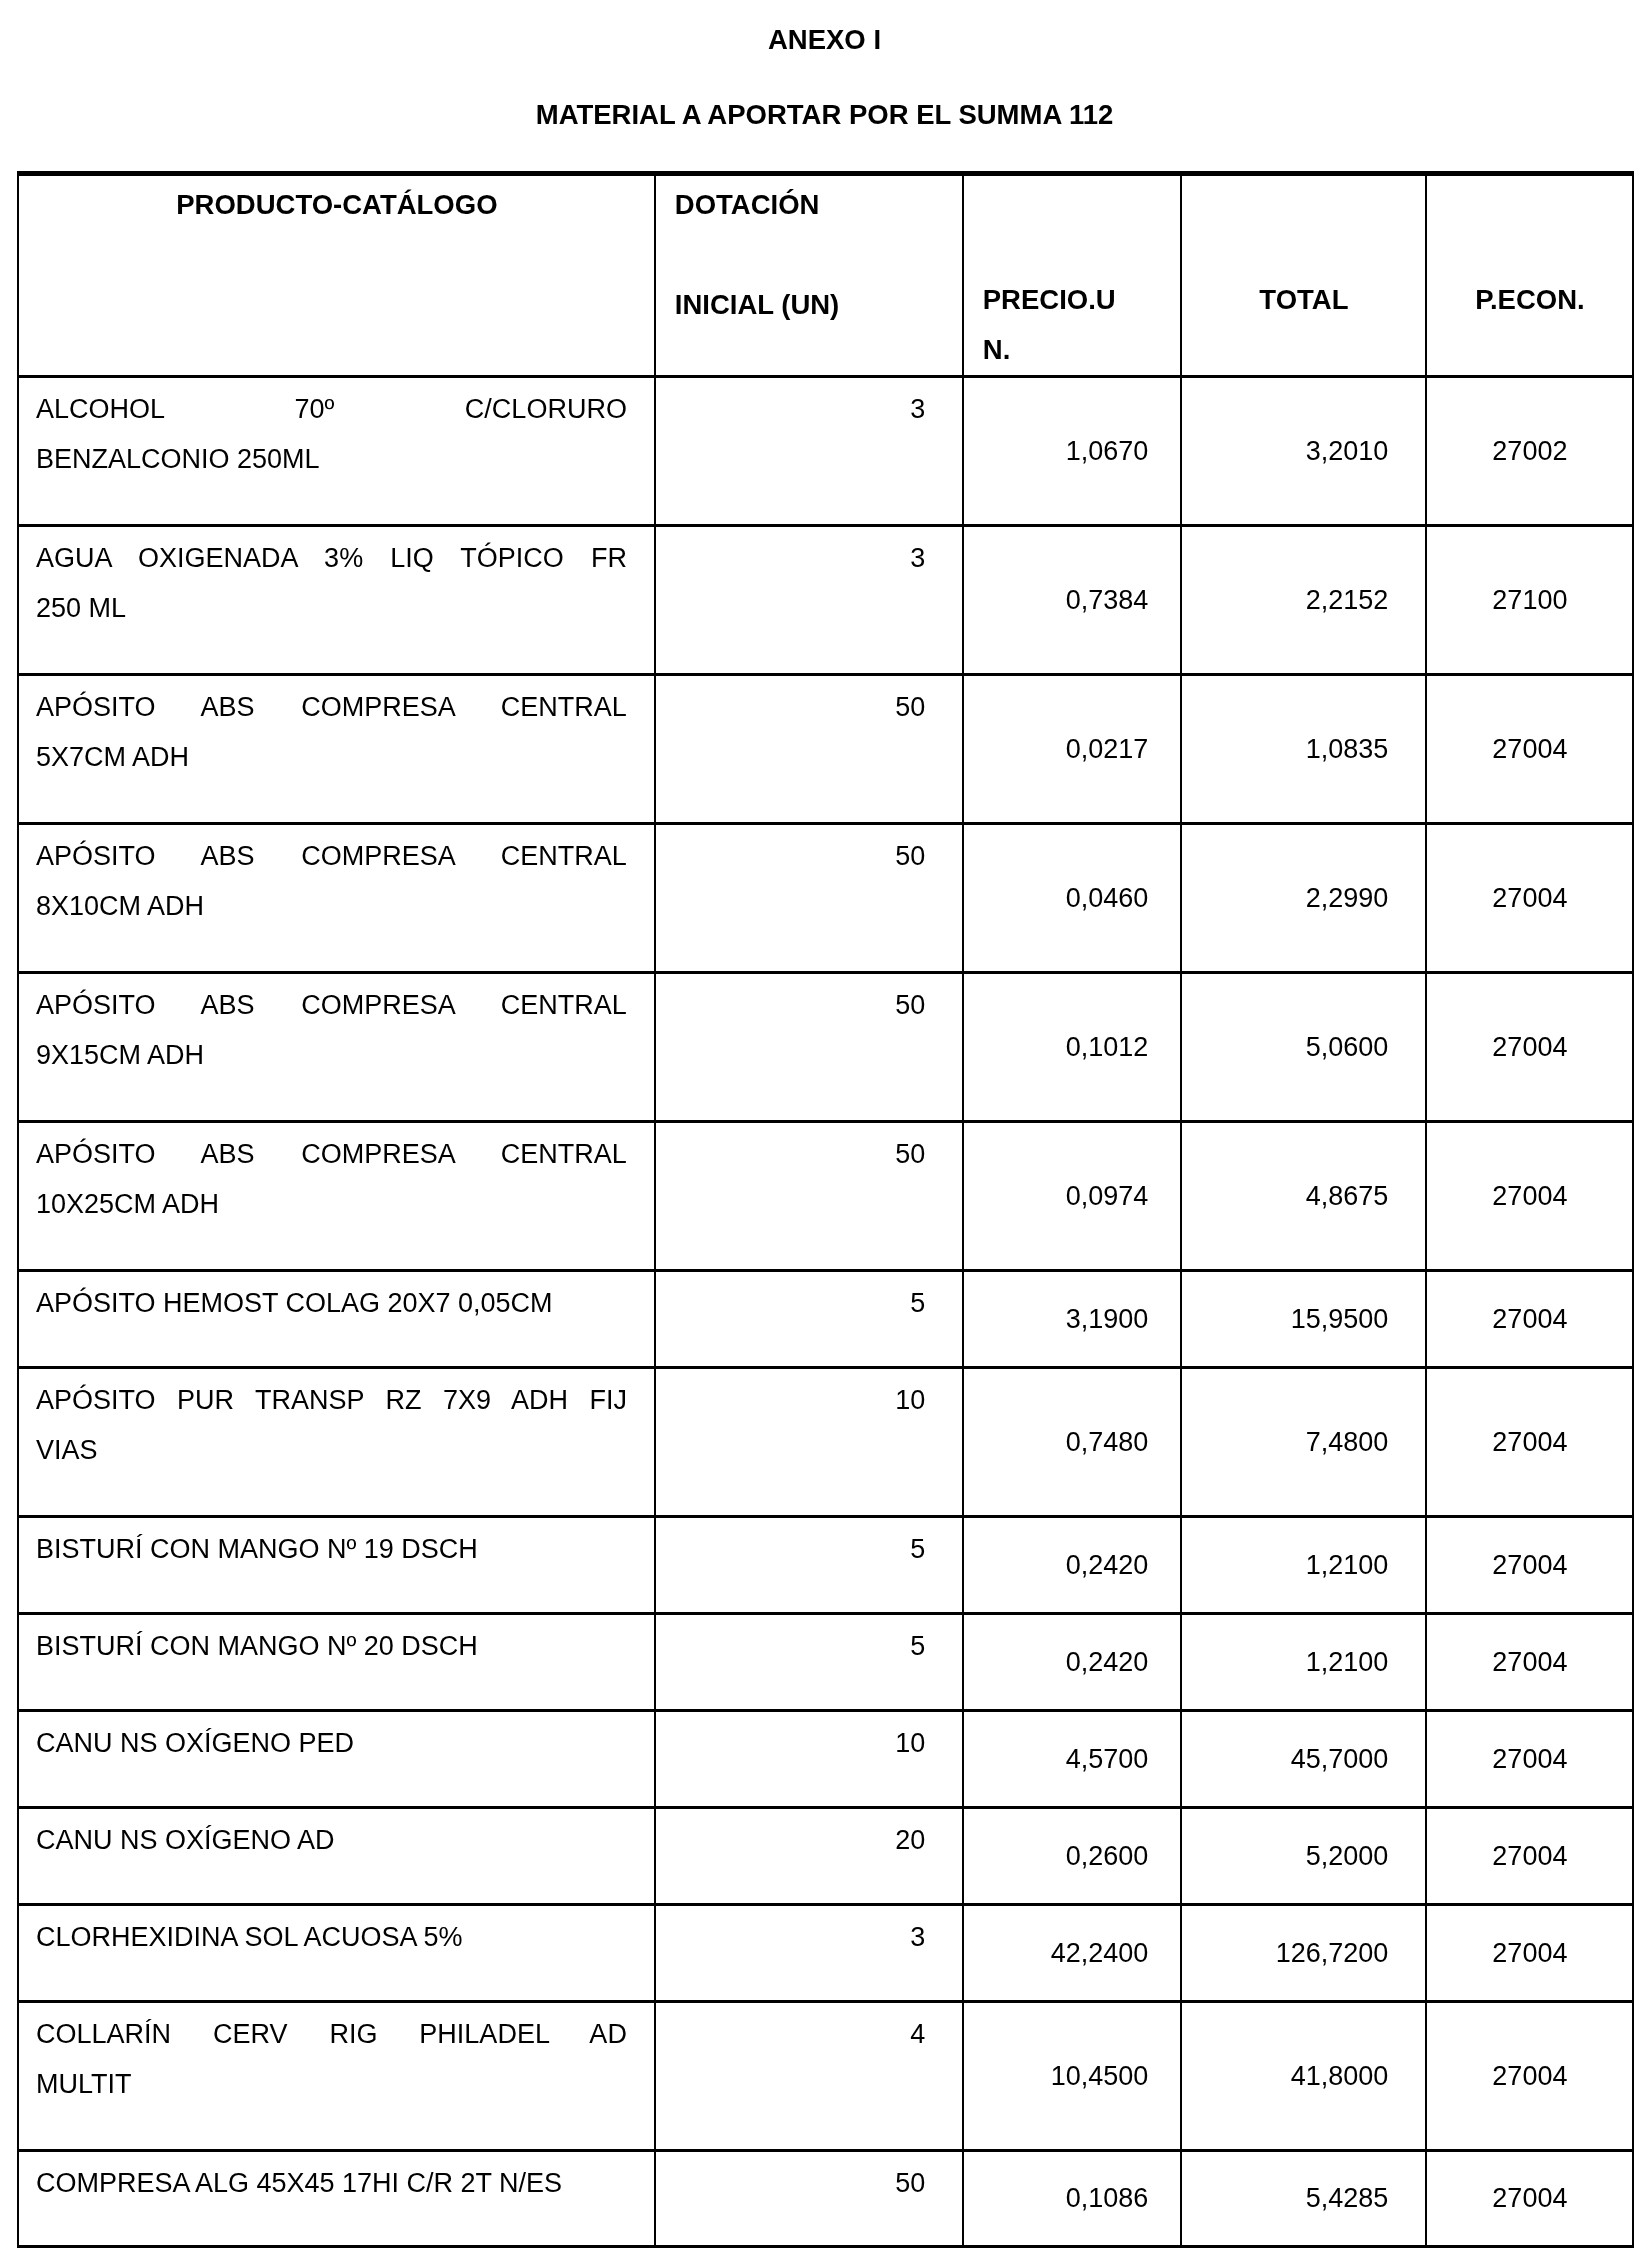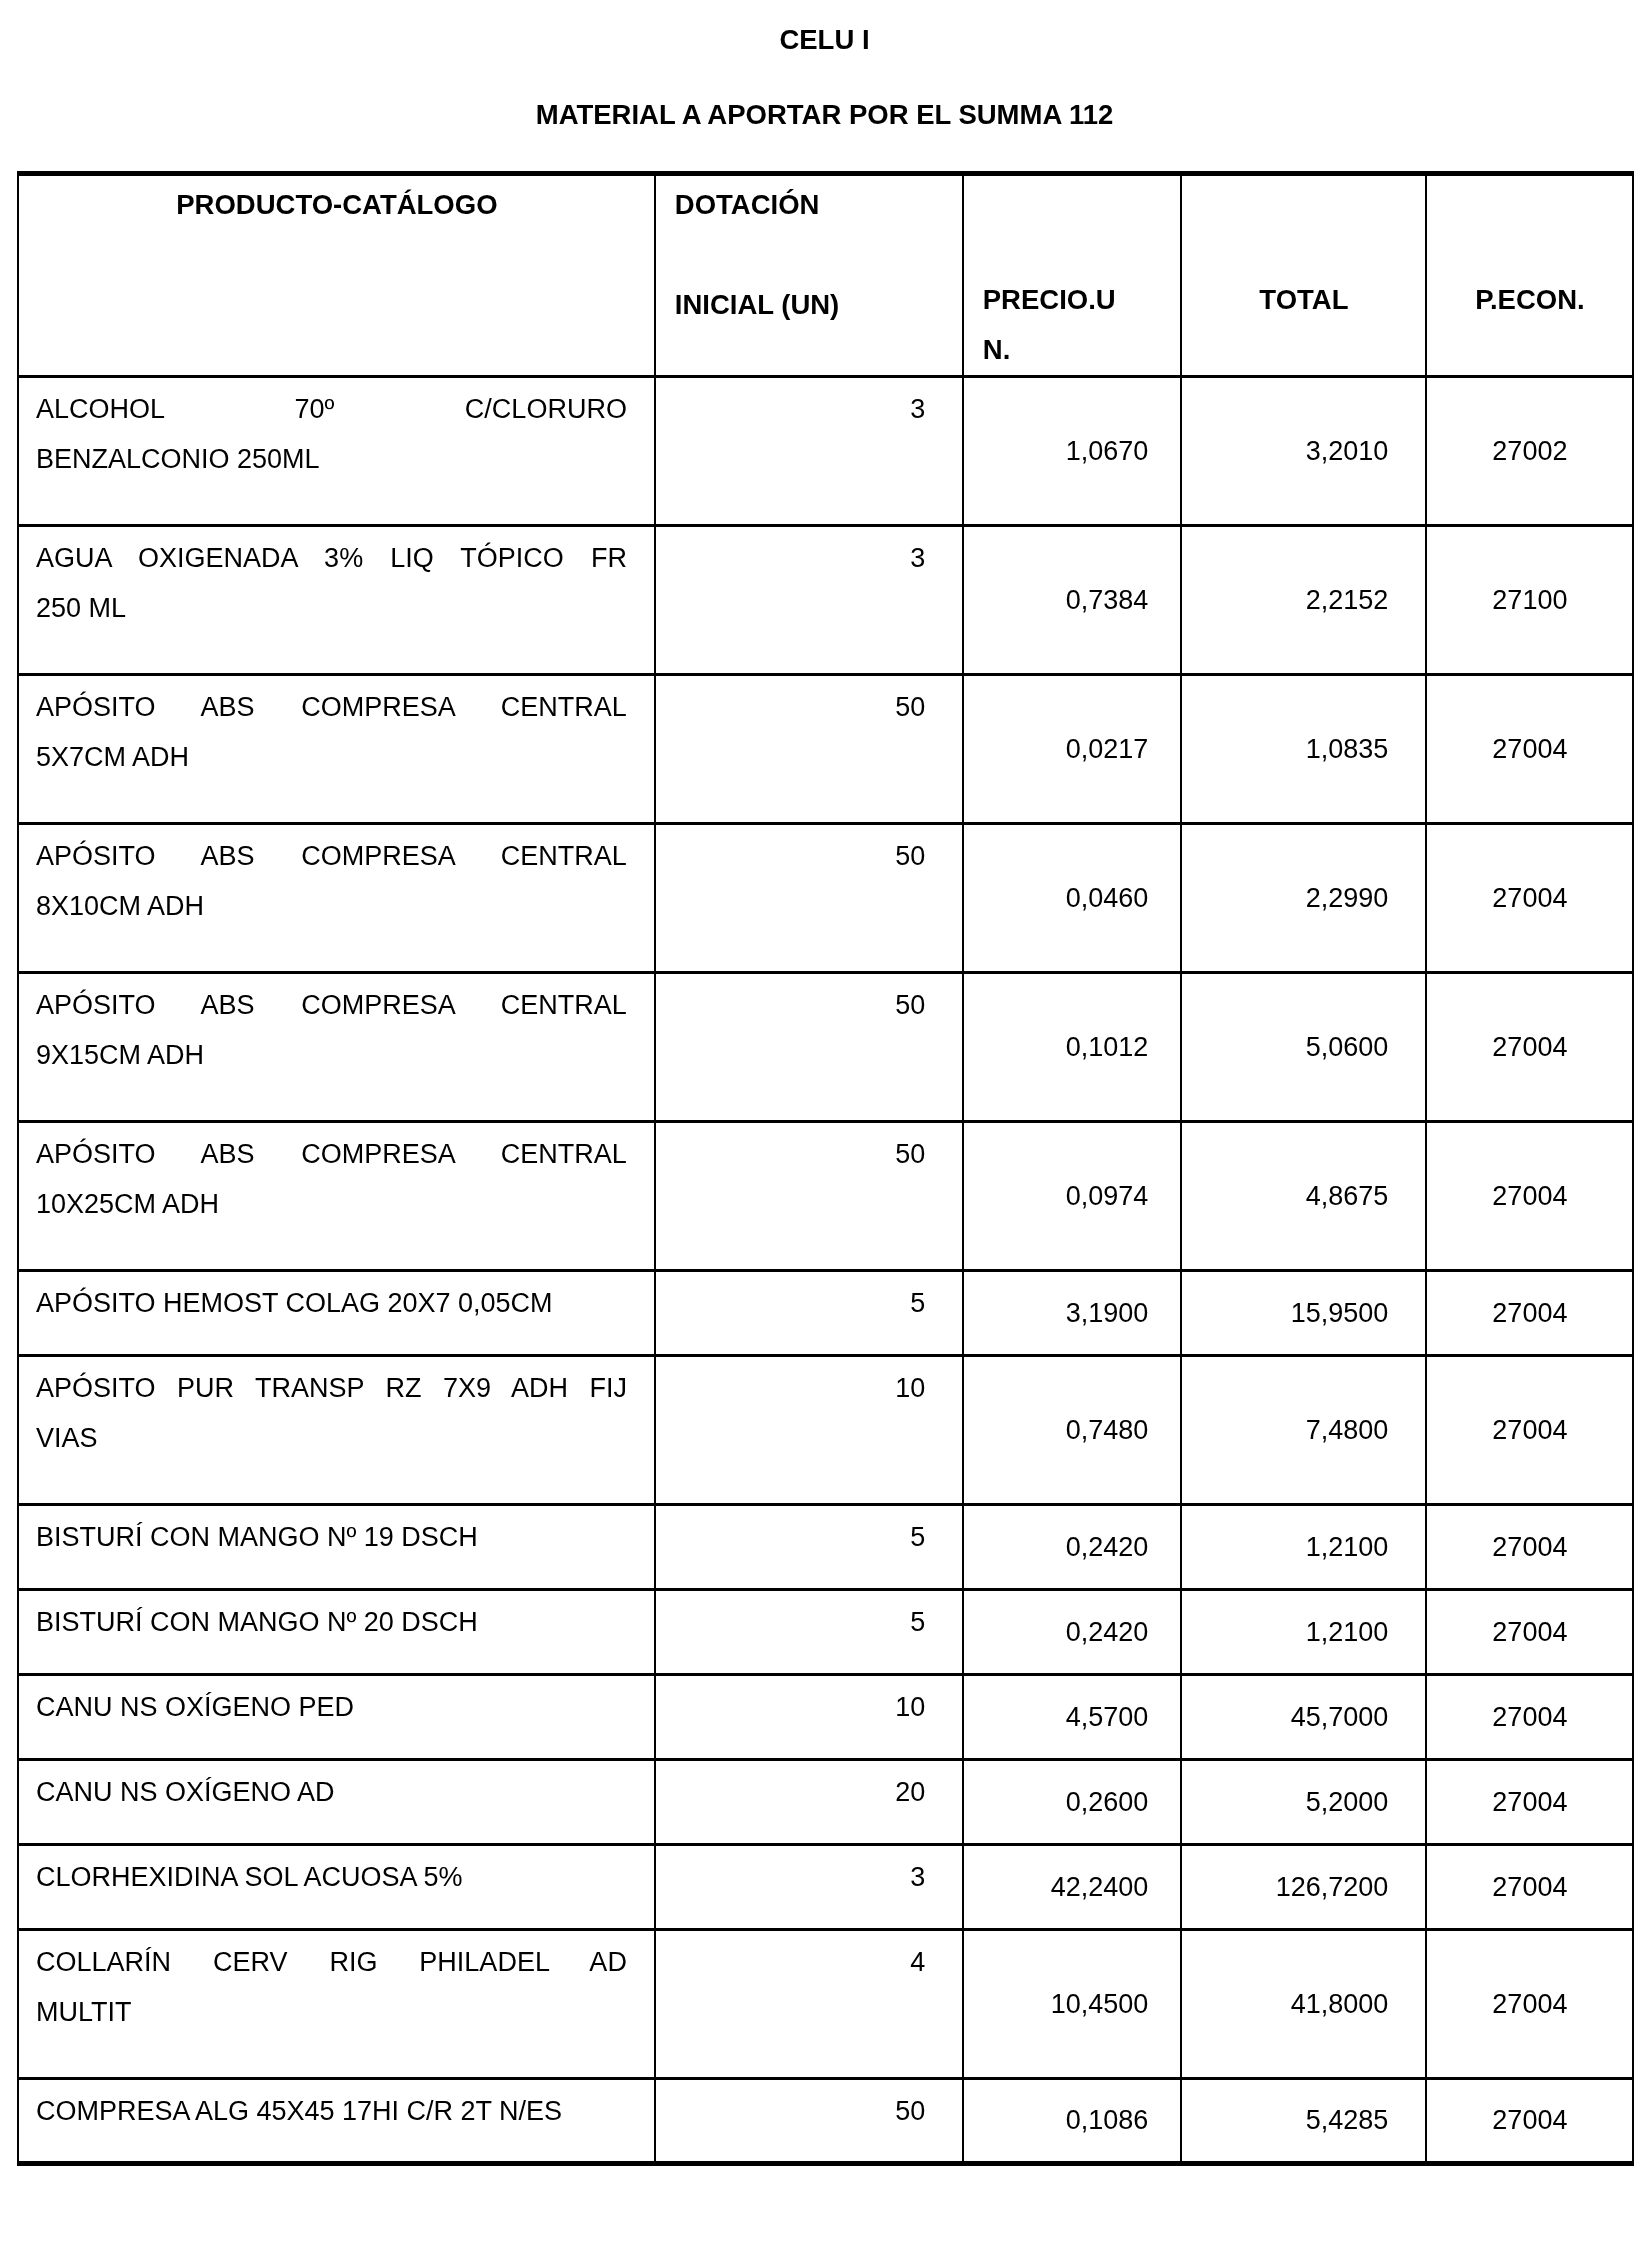--- a/index.html
+++ b/index.html
@@ -37,21 +37,21 @@
   col.c-total    { width: 245px; }
   col.c-pecon    { width: 207px; }
 
   th, td {
     border: 2.8px solid #000;
     border-top-width: 3.7px;
     border-bottom-width: 3.7px;
     font-weight: normal;
   }
   thead tr { height: 203px; }
-  tr.r1 { height: 85px; }
+  tr.r1 { height: 97px; }
   tr.r2 { height: 149px; }
 
   
   th { vertical-align: top; font-weight: bold; font-size: 27.5px; }
   th .hline { line-height: 50px; }
   .h-producto { text-align: center; padding-top: 3.7px; }
   .h-dotacion { text-align: left; padding: 3.7px 9.2px 0 18.4px; }
   .h-dotacion .hline2 { margin-top: 50px; }
   .h-precio { text-align: left; padding: 0 9.2px 0 18.4px; }
   .h-precio .hblock { margin-top: 99px; }
@@ -83,21 +83,21 @@
   td.pecon-cell {
     vertical-align: middle;
     text-align: center;
   }
 </style>
 </head>
 <body>
 
 <div class="page">
 
-  <div class="title title-1">CELU I</div>
+  <div class="title title-1">ANEXO I</div>
 
   <div class="title title-2">MATERIAL A APORTAR POR EL SUMMA 112</div>
 
   <table class="material">
     <colgroup>
       <col class="c-producto">
       <col class="c-dotacion">
       <col class="c-precio">
       <col class="c-total">
       <col class="c-pecon">

